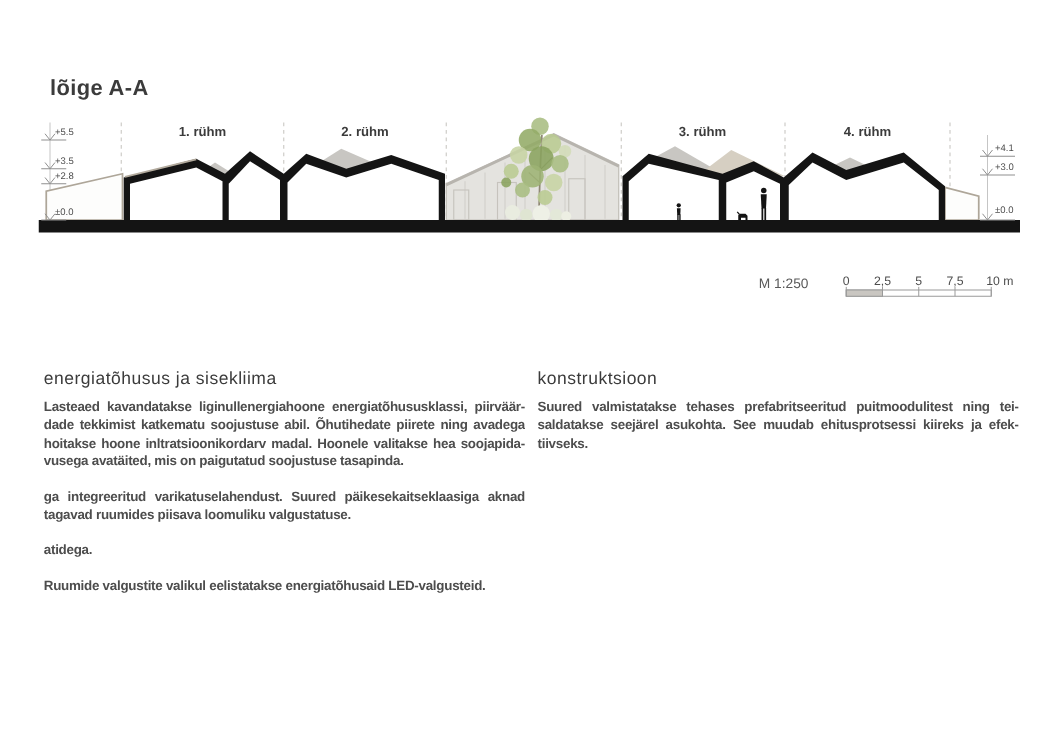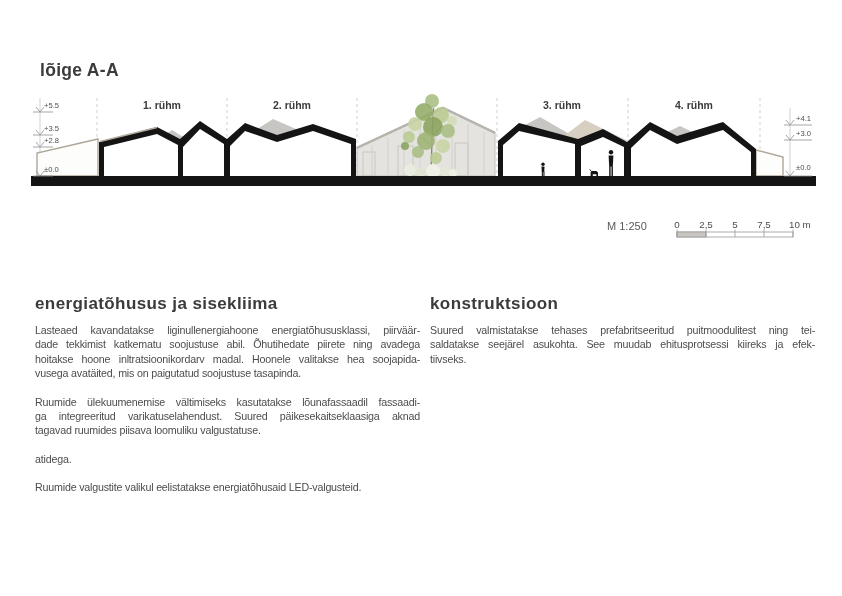--- a/index.html
+++ b/index.html
@@ -9,22 +9,22 @@
         color:var(--heading);letter-spacing:.3px;}
   #drawing{position:absolute;left:0;top:0;pointer-events:none;}
   svg text{font-family:"Liberation Sans","DejaVu Sans",sans-serif;}
   .group-label{font-size:10.5px;font-weight:bold;fill:var(--heading);}
   .elev-label{font-size:7.6px;fill:var(--text);}
   .scale-num{font-size:9.8px;fill:var(--text);}
   .scale-title{font-size:11px;fill:#5a5a5a;}
   .col{position:absolute;top:294px;width:385px;}
   #col-left{left:35px;}
   #col-right{left:430px;}
-  .col h2{margin:0 0 9px 0;font-size:17px;font-weight:bold;color:var(--heading);letter-spacing:.4px;}
-  .para{margin:0 0 14px 0;}
+  .col h2{margin:0 0 9px 0;font-size:14px;font-weight:normal;color:var(--heading);letter-spacing:.4px;}
+  .para{margin:0 0 14px 0;font-weight:bold;}
   .line{font-size:10.7px;line-height:14.4px;letter-spacing:-0.2px;color:var(--text);
         text-align:justify;text-align-last:justify;white-space:nowrap;overflow:hidden;}
   .line.last{text-align-last:left;}
 </style>
 </head>
 <body>
 
 <div id="page">
 
   <div id="page-title">lõige A-A</div>
@@ -191,21 +191,20 @@
   <div id="col-left" class="col">
     <h2>energiatõhusus ja sisekliima</h2>
     <div>
         <div class="para">
           <div class="line">Lasteaed kavandatakse liginullenergiahoone energiatõhususklassi, piirväär-</div>
           <div class="line">dade tekkimist katkematu soojustuse abil. Õhutihedate piirete ning avadega</div>
           <div class="line">hoitakse hoone inltratsioonikordarv madal. Hoonele valitakse hea soojapida-</div>
           <div class="line last">vusega avatäited, mis on paigutatud soojustuse tasapinda.</div>
         </div>
         <div class="para">
-          <div class="line">Ruumide ülekuumenemise vältimiseks kasutatakse lõunafassaadil fassaadi-</div>
           <div class="line">ga integreeritud varikatuselahendust. Suured päikesekaitseklaasiga aknad</div>
           <div class="line last">tagavad ruumides piisava loomuliku valgustatuse.</div>
         </div>
         <div class="para">
           <div class="line last">atidega.</div>
         </div>
         <div class="para">
           <div class="line last">Ruumide valgustite valikul eelistatakse energiatõhusaid LED-valgusteid.</div>
         </div>
       </div>

